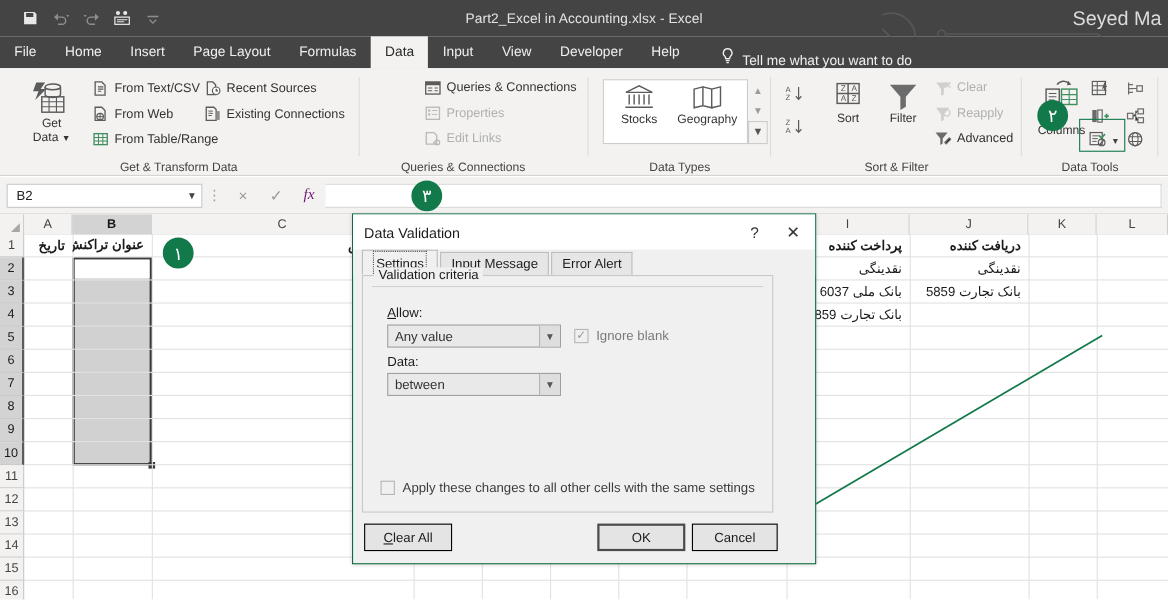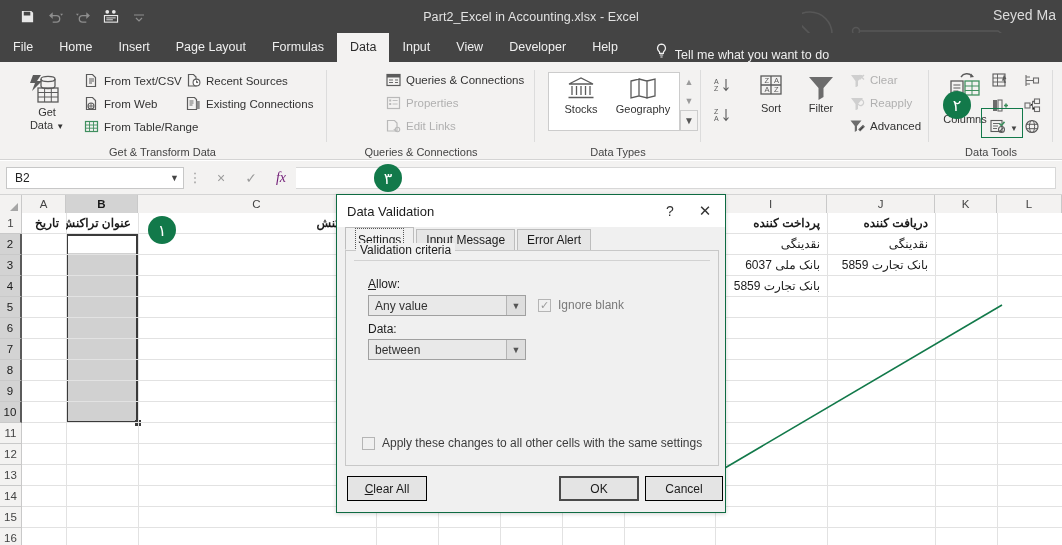--- a/index.html
+++ b/index.html
@@ -23,21 +23,21 @@
     color:#e8e8e8;
   }
   .qat-btn svg{ display:block; }
   .qat-dim{ color:#8e8e8e; }
   #title-text{
     position:absolute; left:0; right:0; top:0; height:33px;
     display:flex; align-items:center; justify-content:center;
     font-size:12.5px; color:#e3e3e3; pointer-events:none; letter-spacing:.1px;
   }
   #user-name{
-    position:absolute; right:6px; top:7px; font-size:14px; color:#dcdcdc;
+    position:absolute; right:6px; top:7px; font-size:18px; color:#dcdcdc;
   }
   #deco-swoosh{
     position:absolute; right:0; top:0; width:260px; height:62px; opacity:.5; pointer-events:none;
   }
   
   #ribbon-tabs{
     position:absolute; left:0; top:33px; width:1062px; height:29px;
     background:#444444; display:flex; align-items:flex-end;
   }
   .rtab{
@@ -139,21 +139,21 @@
     position:absolute; width:28px; height:28px; border-radius:50%;
     background:#12794a; color:#fff; display:flex; align-items:center; justify-content:center;
     font-size:16px; font-family:"DejaVu Sans", sans-serif; z-index:60;
   }
   #hl-box{
     position:absolute; border:1.6px solid #12794a; z-index:55;
   }
   #leader{ position:absolute; left:0; top:0; width:1062px; height:545px; pointer-events:none; z-index:54; }
   
   #dialog{
-    position:absolute; left:336px; top:194px; width:390px; height:319px;
+    position:absolute; left:320px; top:194px; width:422px; height:319px;
     background:#f0f0f0; border:1px solid #0e6b42; z-index:70;
     box-shadow:0 1px 4px rgba(0,0,0,.18);
   }
   #dlg-title{
     height:32px; display:flex; align-items:center; background:#ffffff;
     padding-left:10px; font-size:13px; color:#1b1b1b;
   }
   #dlg-title .t{ flex:1; }
   .dlg-sys{ width:30px; text-align:center; color:#333; font-size:14px; }
   .dlg-sys.x{ width:40px; font-size:15px; }
@@ -458,20 +458,21 @@
     </div>
     <div class="small-item" style="left:146px; top:57px;">
       <span class="ic">
         <svg width="15" height="14" viewBox="0 0 15 14">
             <path fill="#6c6c6c" d="M0.5 1.5h11l-4.5 5.4v4.6l-2.2 1.4V6.9z"></path>
             <path stroke="#6c6c6c" stroke-width="1.2" d="m9 10.5 4-4 1.2 1.2-4 4z"></path>
           </svg>
       </span>
       <span>Advanced</span>
     </div>
+    <div class="rgroup-label">Sort &amp; Filter</div>
   </div>
   <div class="rsep" style="left:928px;"></div>
 
   <div class="rgroup" style="left:932px; width:118px;">
     <div class="big-btn" style="left:4px; top:10px;">
       <span class="ic">
         <svg width="32" height="28" viewBox="0 0 32 28">
           <path fill="none" stroke="#5b5b5b" stroke-width="1.4" d="M12 5a7 7 0 0 1 11-1"></path>
           <path fill="#5b5b5b" d="M22 1.4 25 5l-4 .6z"></path>
           <rect x="2" y="9" width="12" height="14" fill="none" stroke="#5b5b5b" stroke-width="1.3"></rect>

